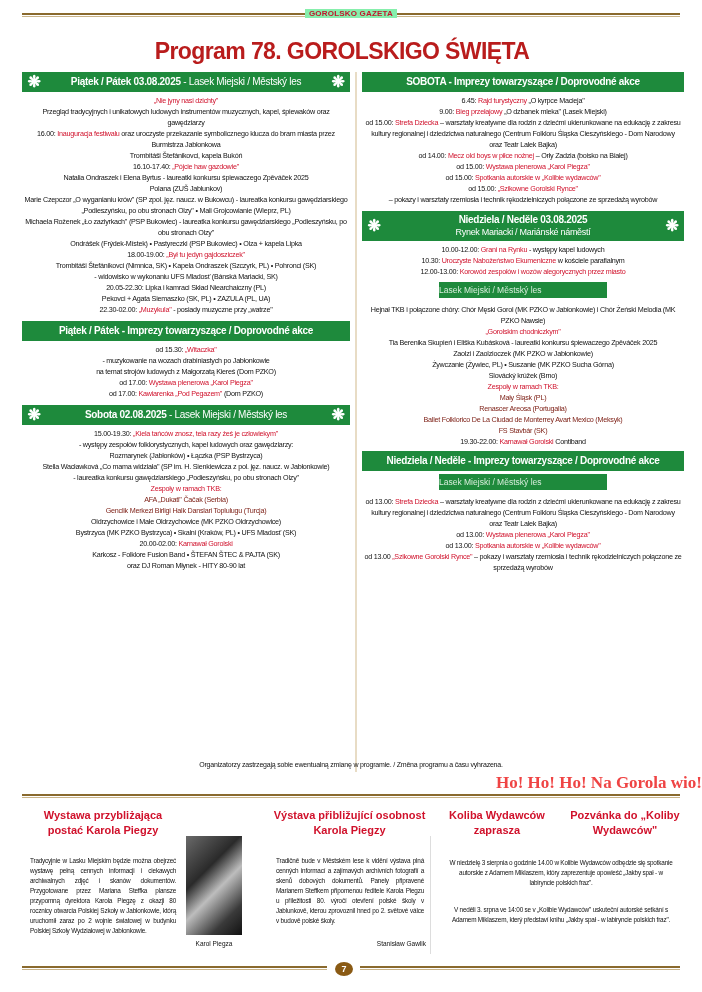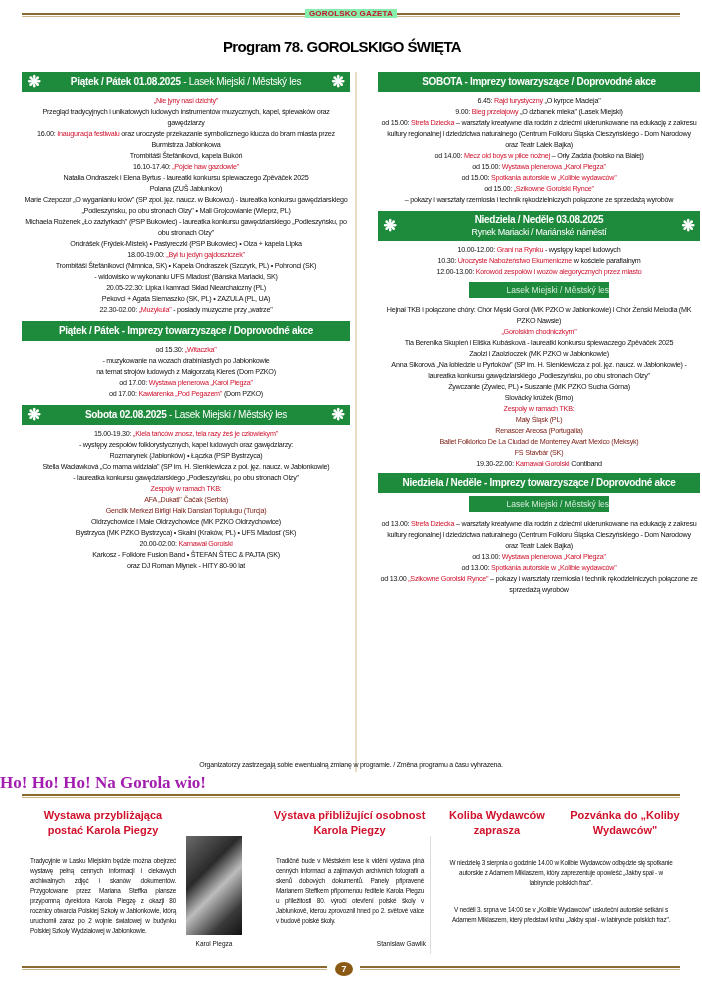--- a/index.html
+++ b/index.html
@@ -1,38 +1,38 @@
 <!DOCTYPE html>
 <html><head>
 <meta charset="utf-8">
 <style>
   * { box-sizing: border-box; margin: 0; padding: 0; }
   body { width: 702px; height: 992px; background: #ffffff; font-family: "Liberation Sans", sans-serif; position: relative; overflow: hidden; color: #111; }
   .topline { position: absolute; top: 13px; height: 4px; border-top: 2px solid #8a6a2e; border-bottom: 1px solid #c9b48a; }
   .gazeta { position: absolute; top: 9px; left: 0; width: 702px; text-align: center; font-size: 8px; color: #c0162c; font-weight: bold; letter-spacing: 0.2px; }
   .gazeta span { background: #86efac; padding: 0 4px; }
-  .title { position: absolute; top: 38px; left: 0; width: 684px; text-align: center; font-size: 15px; font-weight: bold; color: #000000; letter-spacing: -0.6px; font-family: "Liberation Sans", sans-serif; }
+  .title { position: absolute; top: 38px; left: 0; width: 684px; text-align: center; font-size: 23px; font-weight: bold; color: #b91c1c; letter-spacing: -0.6px; font-family: "Liberation Sans", sans-serif; }
   .col { position: absolute; top: 72px; }
   .col-left { left: 22px; width: 328px; }
-  .col-right { left: 378px; width: 322px; }
+  .col-right { left: 362px; width: 322px; }
   .vdivider { position: absolute; top: 72px; left: 355px; width: 2px; height: 700px; background: #e8dcc5; }
   .hdr { background: #1e8a3c; color: #fff; font-weight: bold; font-size: 10px; text-align: center; height: 20px; line-height: 20px; position: relative; letter-spacing: -0.3px; }
   .hdr .thin { font-weight: normal; }
   .hdr.tall { height: 30px; line-height: 13px; padding-top: 2px; }
   .hdr .sub { font-weight: normal; font-size: 9px; display: block; }
   .flake { position: absolute; top: 2px; width: 16px; height: 16px; color: #fff; font-size: 16px; line-height: 16px; text-align: center; }
   .flake.l { left: 4px; } .flake.r { right: 4px; }
   .hdr.tall .flake { top: 7px; }
   .block { text-align: center; font-size: 7.2px; line-height: 11px; padding: 3px 2px 2px; letter-spacing: -0.25px; }
   .block p { margin: 0; }
   .red { color: #d0112b; }
   .dark { color: #7a1a10; }
-  .subhdr { background: #1e8a3c; color: #d8eedc; font-size: 8.5px; text-align: right; width: 140px; height: 16px; line-height: 16px; margin: 3px auto; }
+  .subhdr { background: #1e8a3c; color: #d8eedc; font-size: 8.5px; text-align: left; width: 168px; height: 16px; line-height: 16px; margin: 3px auto; }
   .note { position: absolute; top: 761px; left: 0; width: 702px; text-align: center; font-size: 7px; letter-spacing: -0.2px; }
-  .slogan { position: absolute; top: 773px; left: 0; width: 702px; text-align: left; font-family: "Liberation Serif", serif; font-size: 17px; font-weight: bold; color: #a21caf; }
+  .slogan { position: absolute; top: 773px; left: 0; width: 702px; text-align: right; font-family: "Liberation Serif", serif; font-size: 17px; font-weight: bold; color: #ef4444; }
   .sep { position: absolute; top: 794px; left: 22px; width: 658px; height: 4px; border-top: 2px solid #8a6a2e; border-bottom: 1px solid #c9b48a; }
   .bot-h { position: absolute; color: #d0112b; font-weight: bold; font-size: 11px; text-align: center; line-height: 15px; }
   .bot-p { position: absolute; font-size: 6.4px; line-height: 10px; text-align: justify; letter-spacing: -0.2px; }
   .photo { position: absolute; background: linear-gradient(135deg,#6a6a6a 0%,#2a2a2a 35%,#bdbdbd 55%,#3a3a3a 80%,#111 100%); }
   .caption { position: absolute; font-size: 6.5px; text-align: center; }
   .bdiv { position: absolute; top: 836px; left: 430px; width: 1px; height: 118px; background: #ddd; }
   .footline { position: absolute; top: 966px; height: 4px; border-top: 2px solid #8a6a2e; border-bottom: 1px solid #c9b48a; }
   .pagebadge { position: absolute; top: 960px; left: 331px; width: 26px; height: 18px; color: #8a5a14; text-align: center; font-size: 10px; font-weight: bold; line-height: 18px; }
   .pagebadge .b { position:absolute; left:4px; top:2px; width:18px; height:14px; border-radius:50%; background:#8a5a14; color:#fff; font-size:9px; line-height:14px; }
 </style>
@@ -42,21 +42,21 @@
 <div class="topline" style="left:22px;width:300px;"></div>
 <div class="topline" style="left:385px;width:295px;"></div>
 <div class="gazeta"><span>GOROLSKO GAZETA</span></div>
 <div class="title">Program 78. GOROLSKIGO ŚWIĘTA</div>
 
 <div class="vdivider"></div>
 
 <div class="col col-left">
   <div class="hdr">
     <span class="flake l">❋</span>
-    <span>Piątek / Pátek 01.08.2025</span><span class="thin"> - Lasek Miejski / Městský les</span>
+    <span>Piątek / Pátek 03.08.2025</span><span class="thin"> - Lasek Miejski / Městský les</span>
     <span class="flake r">❋</span>
   </div>
   <div class="block" id="fri">
       <p><span class="red">„Nie jyny nasi dzichty"</span></p>
       <p><span>Przegląd tradycyjnych i unikatowych ludowych instrumentów muzycznych, kapel, śpiewaków oraz gawędziarzy</span></p>
       <p><span>16.00: </span><span class="red">Inauguracja festiwalu</span><span> oraz uroczyste przekazanie symbolicznego klucza do bram miasta przez Burmistrza Jabłonkowa</span></p>
       <p><span>Trombitáši Štefánikovci, kapela Bukóń</span></p>
       <p><span>16.10-17.40: </span><span class="red">„Pójcie haw gazdowie"</span></p>
       <p><span>Natalia Ondraszek i Elena Byrtus - laureatki konkursu śpiewaczego Zpěváček 2025</span></p>
       <p><span>Polana (ZUŠ Jablunkov)</span></p>
@@ -125,21 +125,20 @@
       <p><span>10.00-12.00: </span><span class="red">Grani na Rynku</span><span> - występy kapel ludowych</span></p>
       <p><span>10.30: </span><span class="red">Uroczyste Nabożeństwo Ekumeniczne</span><span> w kościele parafialnym</span></p>
       <p><span>12.00-13.00: </span><span class="red">Korowód zespołów i wozów alegorycznych przez miasto</span></p>
     </div>
   <div class="subhdr">Lasek Miejski / Městský les</div>
   <div class="block" id="sunb">
       <p><span>Hejnał TKB i połączone chóry: Chór Męski Gorol (MK PZKO w Jabłonkowie) i Chór Żeński Melodia (MK PZKO Nawsie)</span></p>
       <p><span class="red">„Gorolskim chodniczkym"</span></p>
       <p><span>Tia Berenika Skupień i Eliška Kubásková - laureatki konkursu śpiewaczego Zpěváček 2025</span></p>
       <p><span>Zaolzi i Zaolzioczek (MK PZKO w Jabłonkowie)</span></p>
-      <p><span>Anna Sikorová „Na łobiedzie u Pyrtoków" (SP im. H. Sienkiewicza z pol. jęz. naucz. w Jabłonkowie) - laureatka konkursu gawędziarskiego „Podieszyńsku, po obu stronach Olzy"</span></p>
       <p><span>Żywczanie (Żywiec, PL) • Suszanie (MK PZKO Sucha Górna)</span></p>
       <p><span>Slovácký krúžek (Brno)</span></p>
       <p><span class="red">Zespoły w ramach TKB:</span></p>
       <p><span class="dark">Mały Śląsk (PL)</span></p>
       <p><span class="dark">Renascer Areosa (Portugalia)</span></p>
       <p><span class="dark">Ballet Folklorico De La Ciudad de Monterrey Avart Mexico (Meksyk)</span></p>
       <p><span class="dark">FS Stavbár (SK)</span></p>
       <p><span>19.30-22.00: </span><span class="red">Karnawał Gorolski</span><span> Contiband</span></p>
     </div>
 

